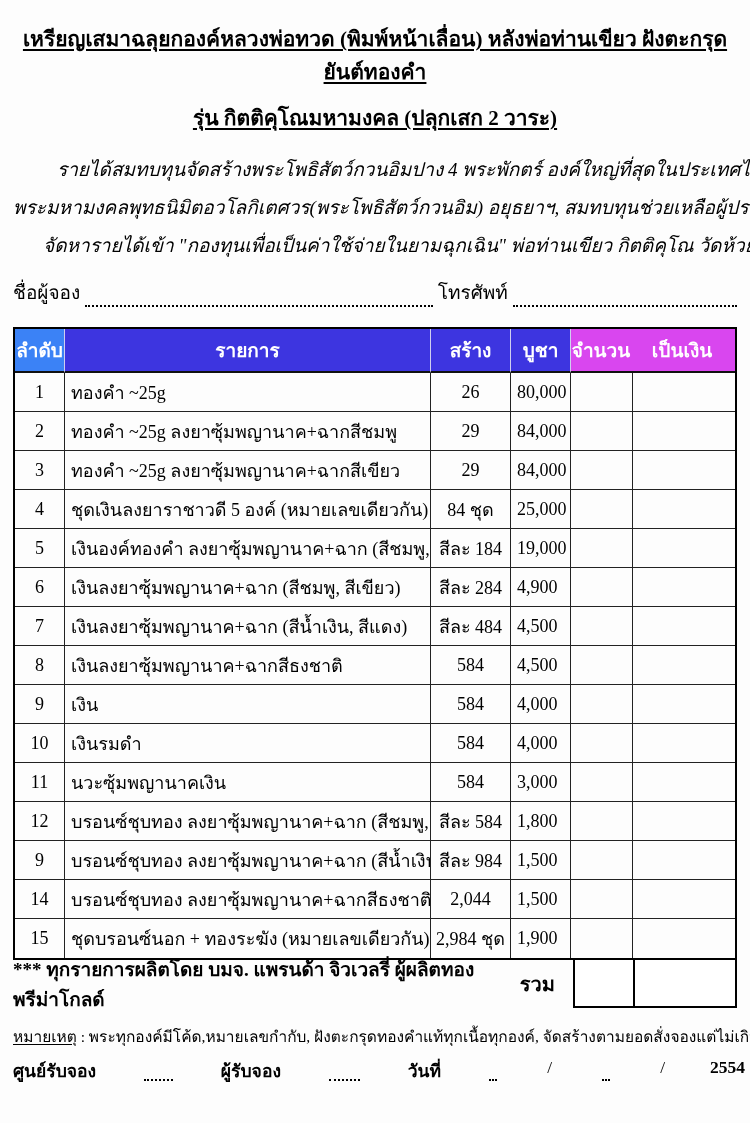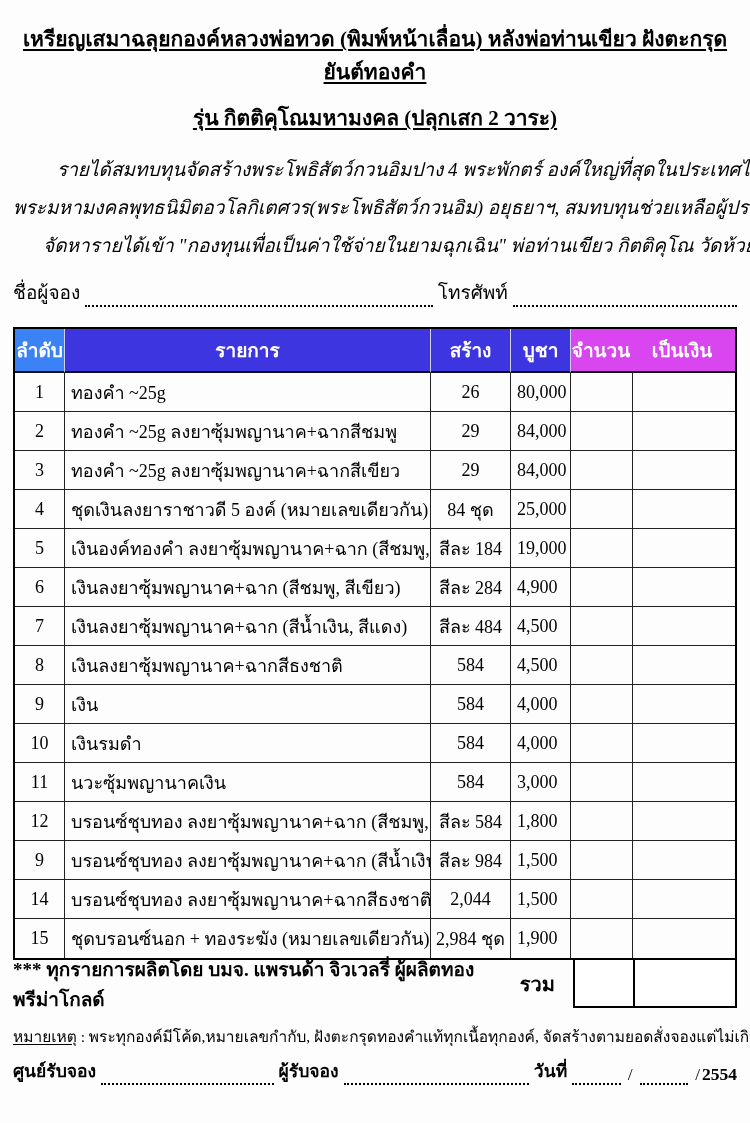--- a/index.html
+++ b/index.html
@@ -72,23 +72,23 @@
   .total-label { display: flex; align-items: center; font-weight: bold; font-size: 20px; padding-right: 18px; }
   .sum-box { width: 62px; border: 2px solid #000; margin-top: -2px; background: #fff; }
   .sum-box.amount { width: 104px; margin-left: -2px; }
 
   
   .remark { font-size: 15.5px; margin-top: 16px; white-space: nowrap; }
   .remark-label { text-decoration: underline; text-underline-offset: 2px; }
 
   
   .signature {
-    position: absolute; left: 13px; right: 13px; bottom: 38px;
-    display: flex; align-items: flex-end;
-    font-size: 17.5px; font-weight: bold; height: 28px;
+    position: absolute; left: 13px; right: 5px; bottom: 38px;
+    display: flex; 
+    font-size: 17.5px; font-weight: bold; height: 28px; gap: 43px;
   }
   .fill-center { flex: 1.35; }
   .fill-receiver { flex: 1.45; }
   .fill-day { flex: 0.38; }
   .fill-month { flex: 0.38; }
   .slash { padding: 0 2px; font-weight: normal; }
 </style>
 </head>
 <body>
 

